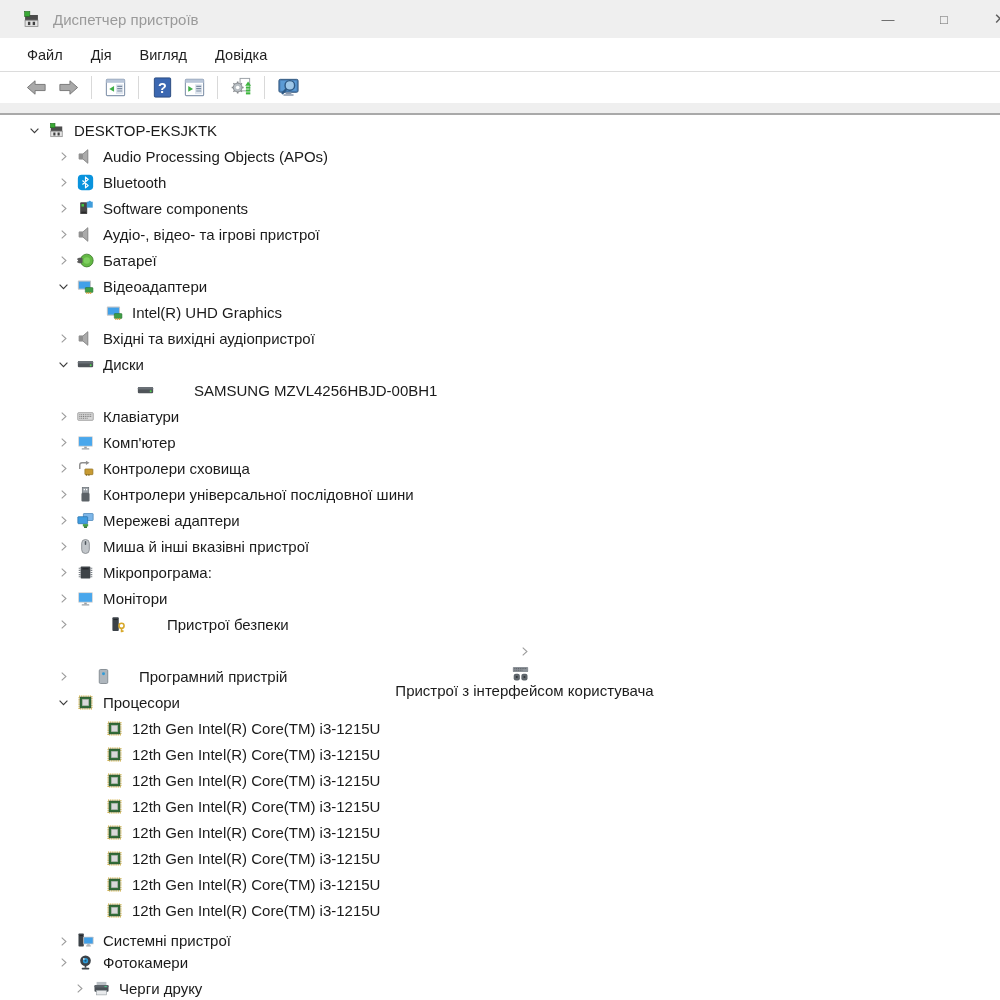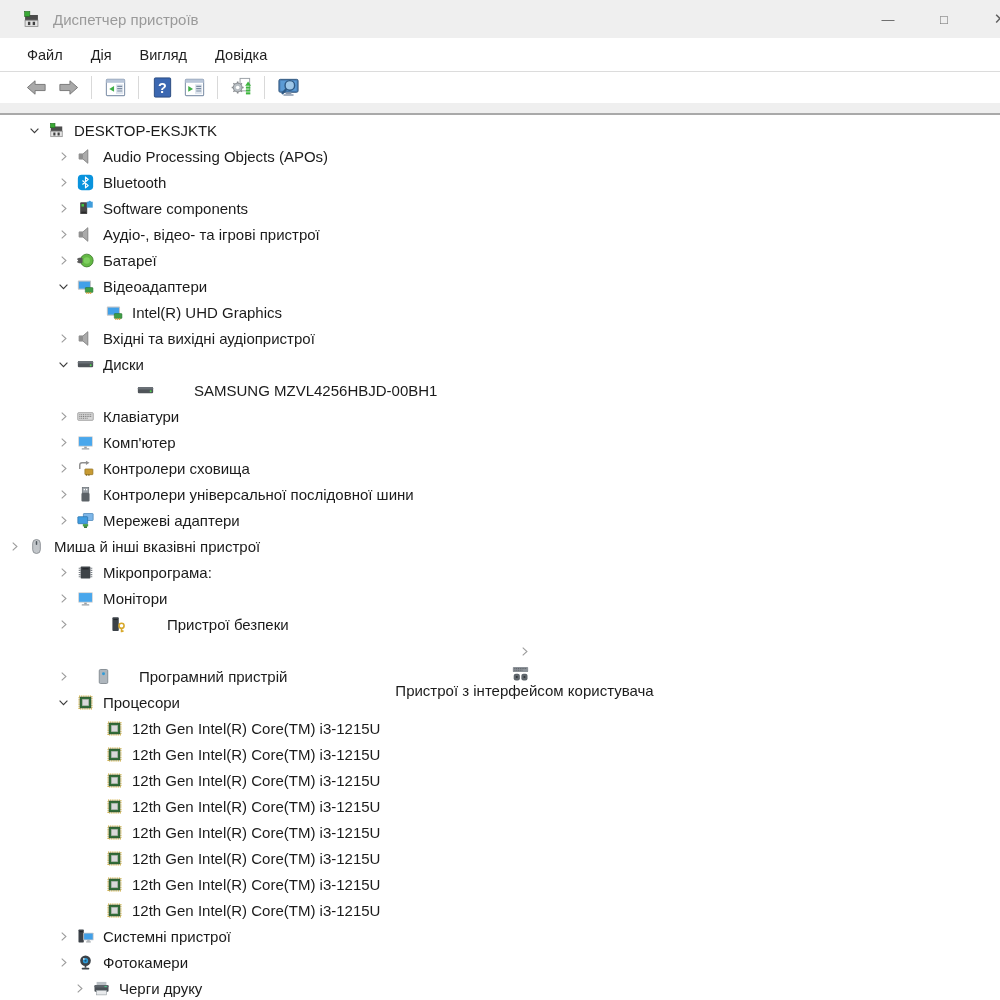--- a/index.html
+++ b/index.html
@@ -405,21 +405,21 @@
         <span class="tree-icon">
           <svg viewBox="0 0 16 16">
             <rect x="6" y="1.4" width="9.2" height="6.6" rx="0.6" fill="#7db6e8" stroke="#4a86b8" stroke-width="0.7"></rect>
             <rect x="0.8" y="4.4" width="9.2" height="6.6" rx="0.6" fill="#3f9ce0" stroke="#2d74ab" stroke-width="0.7"></rect>
             <rect x="5.5" y="11.4" width="5" height="2.2" fill="#43a047"></rect>
             <rect x="6.6" y="13.4" width="2.8" height="1.6" fill="#2e7031"></rect>
           </svg>
         </span>
         <span class="tree-label">Мережеві адаптери</span>
       </div>
-      <div class="tree-row" style="">
+      <div class="tree-row" style="padding-left: 49px;">
         <span class="chevron">
           <svg viewBox="0 0 16 16">
             <path d="M5.8 3.2 L11 8 L5.8 12.8" fill="none" stroke="#9b9b9b" stroke-width="1.3"></path>
           </svg>
         </span>
         <span class="tree-icon">
           <svg viewBox="0 0 16 16">
             <rect x="4.4" y="1.4" width="7.2" height="13.2" rx="3.6" fill="#c2c6ca" stroke="#83888d" stroke-width="0.8"></rect>
             <rect x="7.3" y="2.9" width="1.4" height="3.6" rx="0.7" fill="#4e565c"></rect>
           </svg>
@@ -601,21 +601,21 @@
         <span class="chevron"></span>
         <span class="tree-icon">
           <svg viewBox="0 0 16 16">
             <rect x="2" y="2" width="12" height="12" fill="none" stroke="#c9a227" stroke-width="1.2" stroke-dasharray="1 1"></rect>
             <rect x="2.9" y="2.9" width="10.2" height="10.2" fill="#2c6b33" stroke="#1e4a23" stroke-width="0.6"></rect>
             <rect x="4.9" y="4.9" width="6.2" height="6.2" fill="#d9d9d9" stroke="#9aa39c" stroke-width="0.5"></rect>
           </svg>
         </span>
         <span class="tree-label">12th Gen Intel(R) Core(TM) i3-1215U</span>
       </div>
-      <div class="tree-row" style="padding-left: 49px;">
+      <div class="tree-row" style="padding-left: 49px; align-items: flex-end;">
         <span class="chevron">
           <svg viewBox="0 0 16 16">
             <path d="M5.8 3.2 L11 8 L5.8 12.8" fill="none" stroke="#9b9b9b" stroke-width="1.3"></path>
           </svg>
         </span>
         <span class="tree-icon">
           <svg viewBox="0 0 16 16">
             <rect x="1.4" y="1.4" width="5" height="12.2" rx="0.6" fill="#3c4248"></rect>
             <rect x="2.3" y="2.9" width="3.2" height="1" fill="#23272b"></rect>
             <rect x="5.9" y="4.4" width="9.7" height="7.2" rx="0.6" fill="#bfc4c9"></rect>

